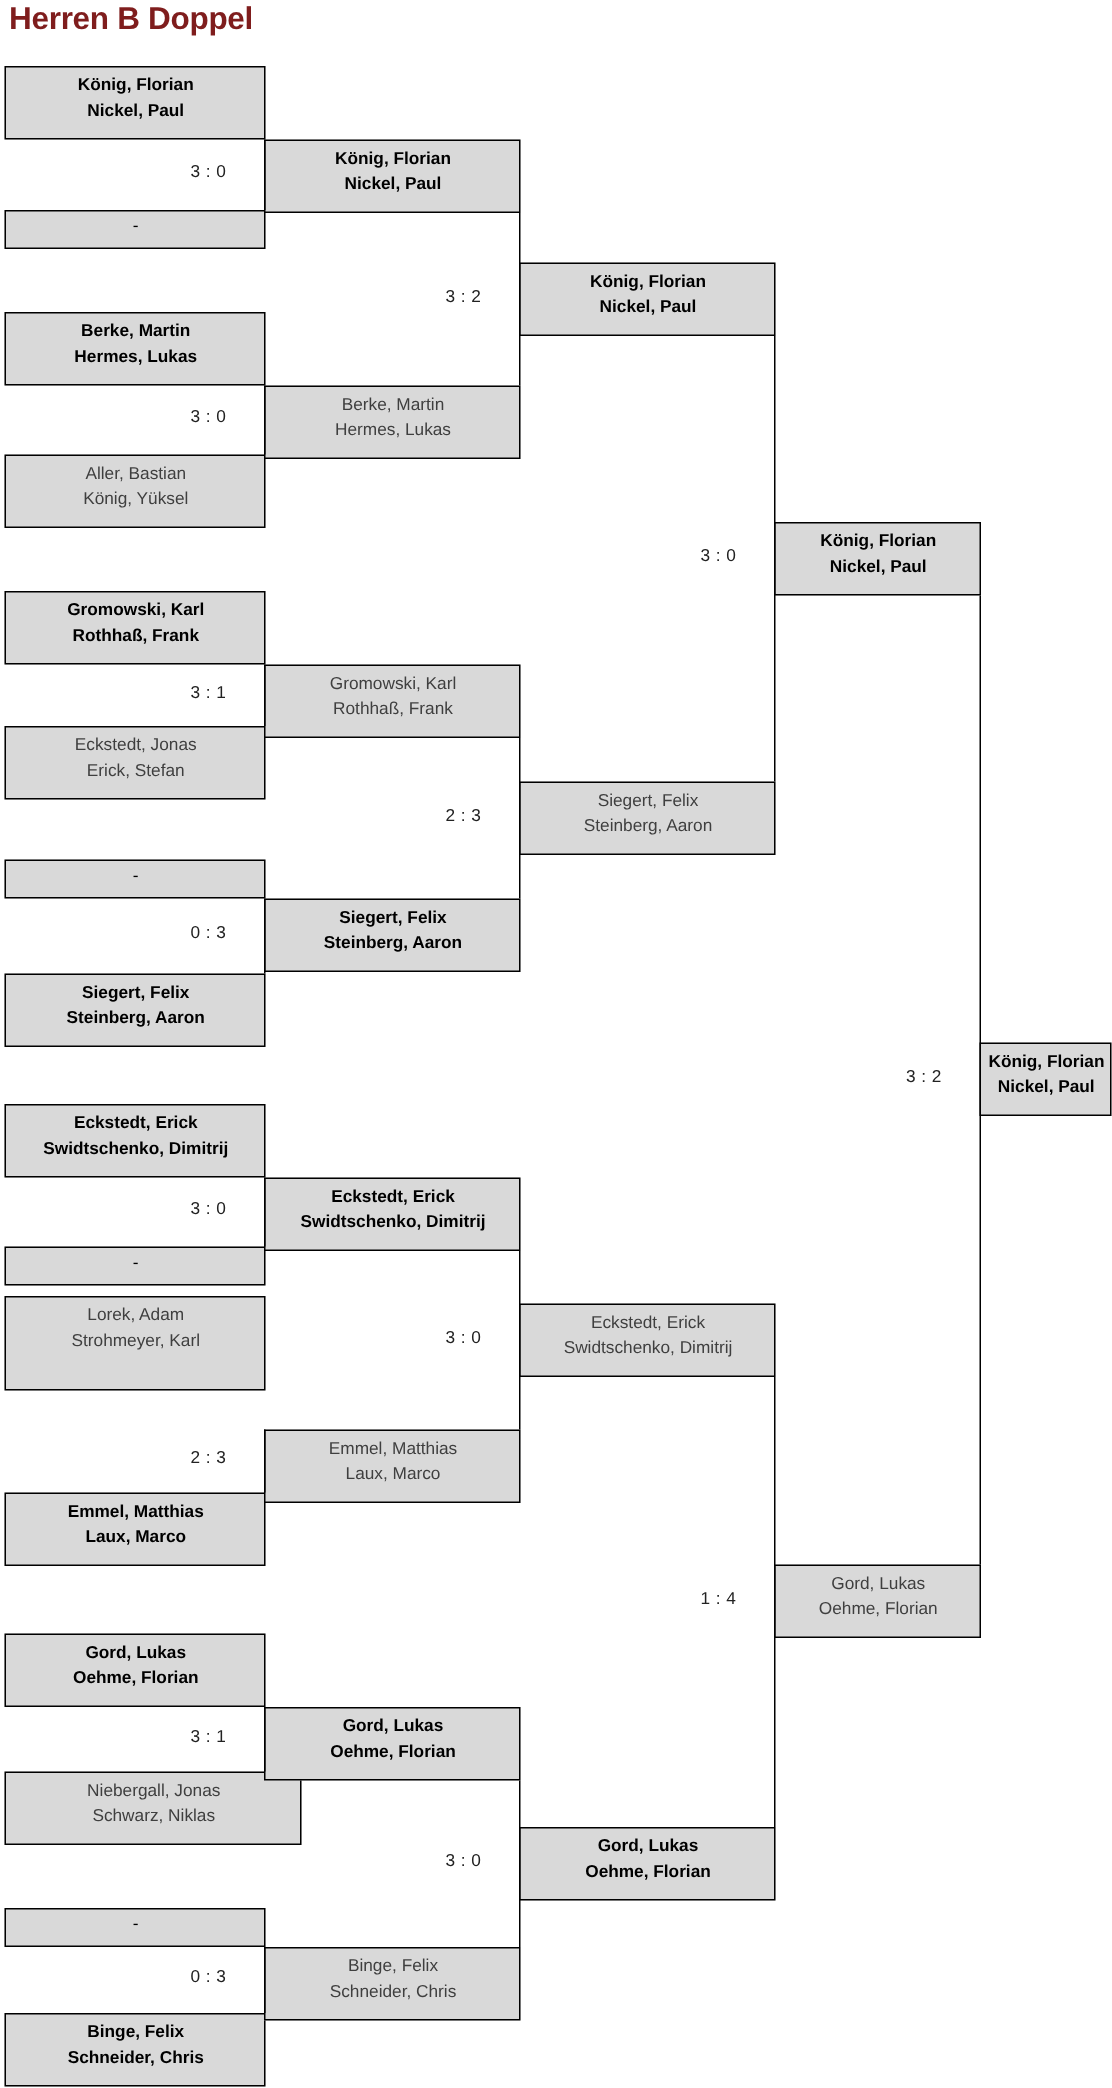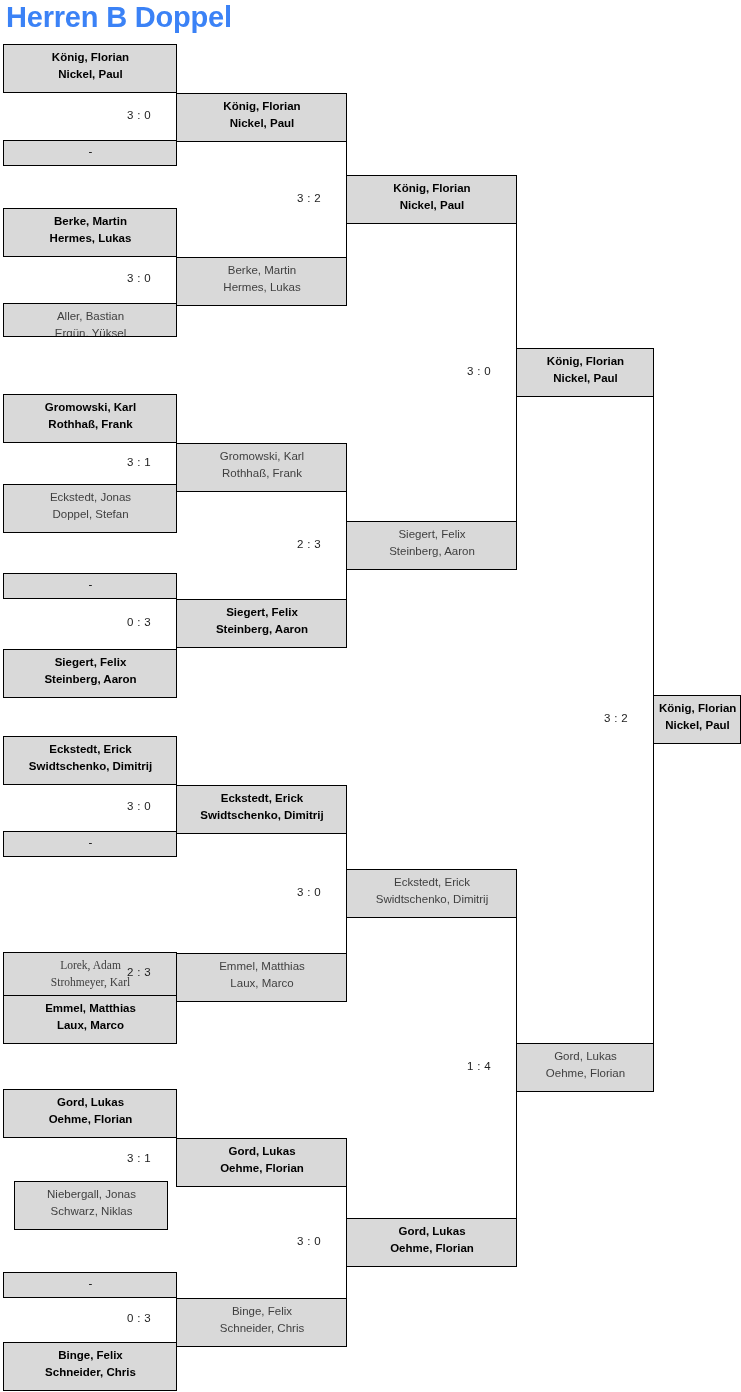--- a/index.html
+++ b/index.html
@@ -14,23 +14,23 @@
     height: 1392px;
     position: relative;
     overflow: hidden;
     -webkit-font-smoothing: antialiased;
   }
 
   #page-title {
     position: absolute;
     left: 6px;
     top: 1px;
-    font-size: 29px;
+    font-size: 21px;
     font-weight: bold;
-    color: #3b82f6;
+    color: #7f1d1d;
     letter-spacing: -0.2px;
     white-space: nowrap;
   }
 
   
   #bracket {
     position: absolute;
     left: 0;
     top: 0;
     width: 741px;
@@ -97,59 +97,59 @@
       <span class="ln">König, Florian</span>
       <span class="ln">Nickel, Paul</span>
     </div>
     <div class="slot bye" style="left: 3px; top: 140px; width: 174px; height: 26px;">
       <span class="ln">-</span>
     </div>
     <div class="slot winner" style="left: 3px; top: 208px; width: 174px; height: 49px;">
       <span class="ln">Berke, Martin</span>
       <span class="ln">Hermes, Lukas</span>
     </div>
-    <div class="slot loser" style="left: 3px; top: 303px; width: 174px; height: 34px;">
+    <div class="slot loser" style="left: 3px; top: 303px; width: 174px; height: 49px;">
       <span class="ln">Aller, Bastian</span>
-      <span class="ln">Ergün, Yüksel</span>
+      <span class="ln">König, Yüksel</span>
     </div>
     <div class="slot winner" style="left: 3px; top: 394px; width: 174px; height: 49px;">
       <span class="ln">Gromowski, Karl</span>
       <span class="ln">Rothhaß, Frank</span>
     </div>
     <div class="slot loser" style="left: 3px; top: 484px; width: 174px; height: 49px;">
       <span class="ln">Eckstedt, Jonas</span>
-      <span class="ln">Doppel, Stefan</span>
+      <span class="ln">Erick, Stefan</span>
     </div>
     <div class="slot bye" style="left: 3px; top: 573px; width: 174px; height: 26px;">
       <span class="ln">-</span>
     </div>
     <div class="slot winner" style="left: 3px; top: 649px; width: 174px; height: 49px;">
       <span class="ln">Siegert, Felix</span>
       <span class="ln">Steinberg, Aaron</span>
     </div>
     <div class="slot winner" style="left: 3px; top: 736px; width: 174px; height: 49px;">
       <span class="ln">Eckstedt, Erick</span>
       <span class="ln">Swidtschenko, Dimitrij</span>
     </div>
     <div class="slot bye" style="left: 3px; top: 831px; width: 174px; height: 26px;">
       <span class="ln">-</span>
     </div>
-    <div class="slot loser" style="left: 3px; top: 952px; width: 174px; height: 49px; font-family: Liberation Serif, serif;">
+    <div class="slot loser" style="left: 3px; top: 864px; width: 174px; height: 63px;">
       <span class="ln">Lorek, Adam</span>
       <span class="ln">Strohmeyer, Karl</span>
     </div>
     <div class="slot winner" style="left: 3px; top: 995px; width: 174px; height: 49px;">
       <span class="ln">Emmel, Matthias</span>
       <span class="ln">Laux, Marco</span>
     </div>
     <div class="slot winner" style="left: 3px; top: 1089px; width: 174px; height: 49px;">
       <span class="ln">Gord, Lukas</span>
       <span class="ln">Oehme, Florian</span>
     </div>
-    <div class="slot loser" style="left: 14px; top: 1181px; width: 154px; height: 49px;">
+    <div class="slot loser" style="left: 3px; top: 1181px; width: 198px; height: 49px;">
       <span class="ln">Niebergall, Jonas</span>
       <span class="ln">Schwarz, Niklas</span>
     </div>
     <div class="slot bye" style="left: 3px; top: 1272px; width: 174px; height: 26px;">
       <span class="ln">-</span>
     </div>
     <div class="slot winner" style="left: 3px; top: 1342px; width: 174px; height: 49px;">
       <span class="ln">Binge, Felix</span>
       <span class="ln">Schneider, Chris</span>
     </div>

